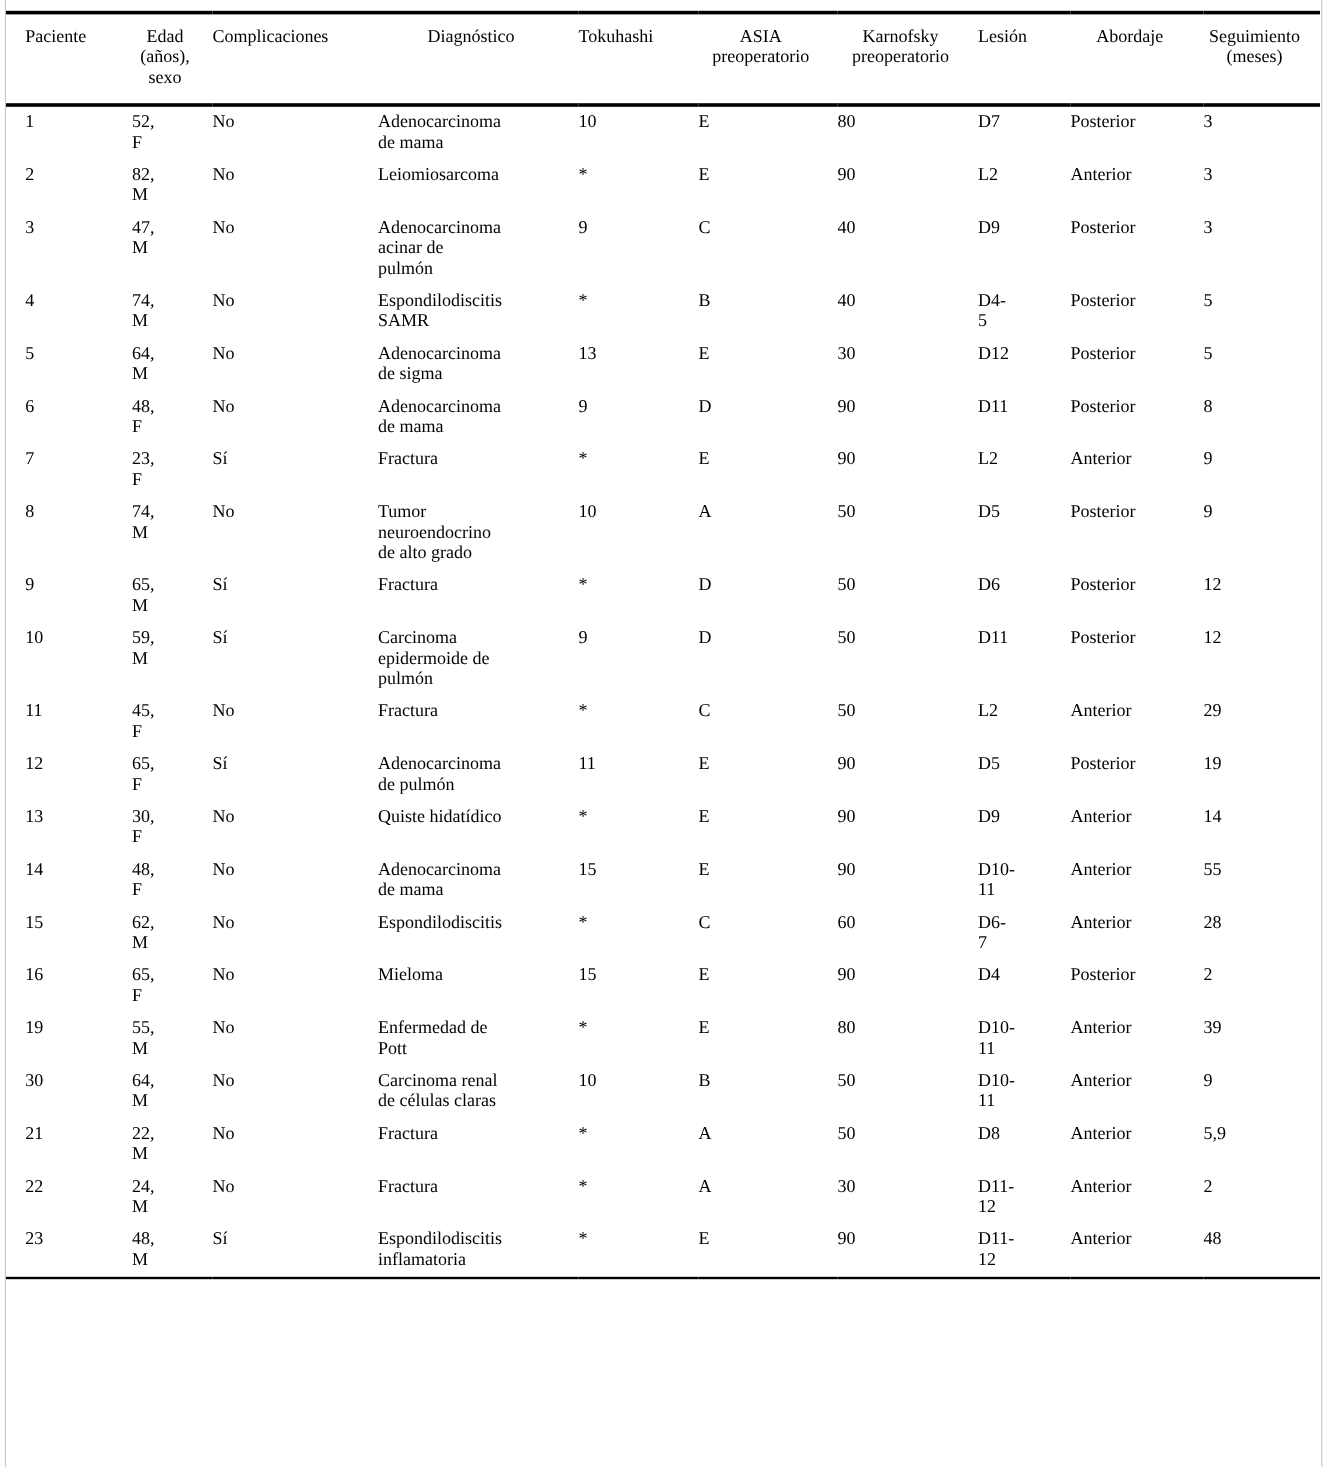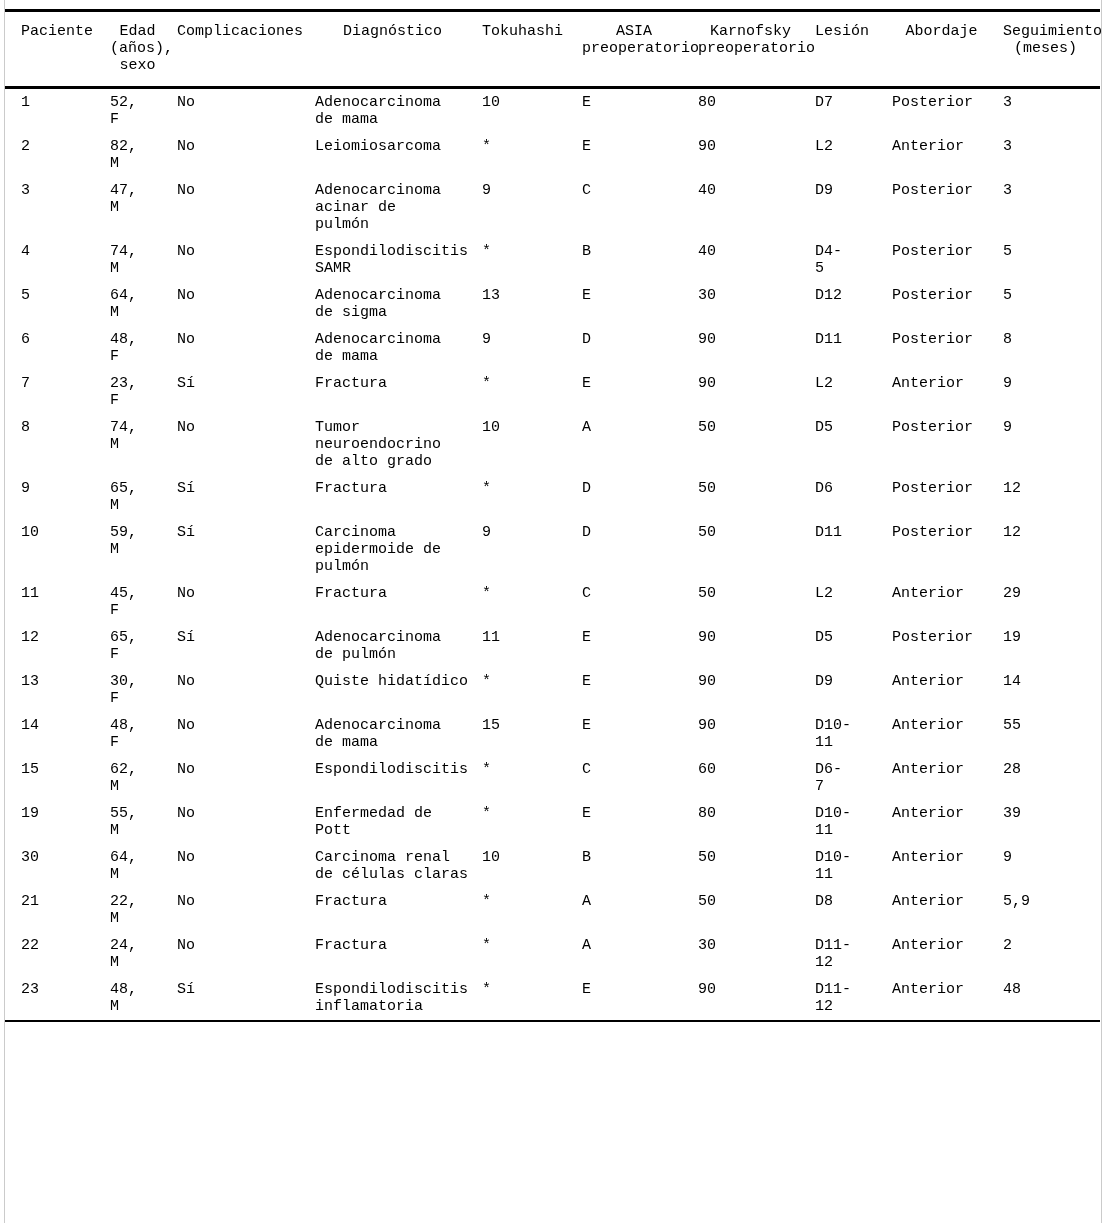--- a/index.html
+++ b/index.html
@@ -6,21 +6,21 @@
     margin: 0;
     padding: 0;
     background: #ffffff;
   }
   .page {
     position: relative;
     width: 1112px;
     height: 1223px;
     background: #ffffff;
     overflow: hidden;
-    font-family: Liberation Mono, monospace;
+    font-family: Liberation Serif, serif;
     color: #000000;
   }
   .frame {
     position: absolute;
     left: 4px;
     top: 0;
     width: 1096px;
     height: 1223px;
     border-left: 1px solid #cbcbcb;
     border-right: 1px solid #cbcbcb;
@@ -317,20 +317,33 @@
             <td>Espondilodiscitis</td>
             <td>*</td>
             <td>C</td>
             <td>60</td>
             <td>D6-
 7</td>
             <td>Anterior</td>
             <td>28</td>
           </tr>
           <tr>
+            <td>16</td>
+            <td>65,
+F</td>
+            <td>No</td>
+            <td>Mieloma</td>
+            <td>15</td>
+            <td>E</td>
+            <td>90</td>
+            <td>D4</td>
+            <td>Posterior</td>
+            <td>2</td>
+          </tr>
+          <tr>
             <td>19</td>
             <td>55,
 M</td>
             <td>No</td>
             <td>Enfermedad de
 Pott</td>
             <td>*</td>
             <td>E</td>
             <td>80</td>
             <td>D10-

